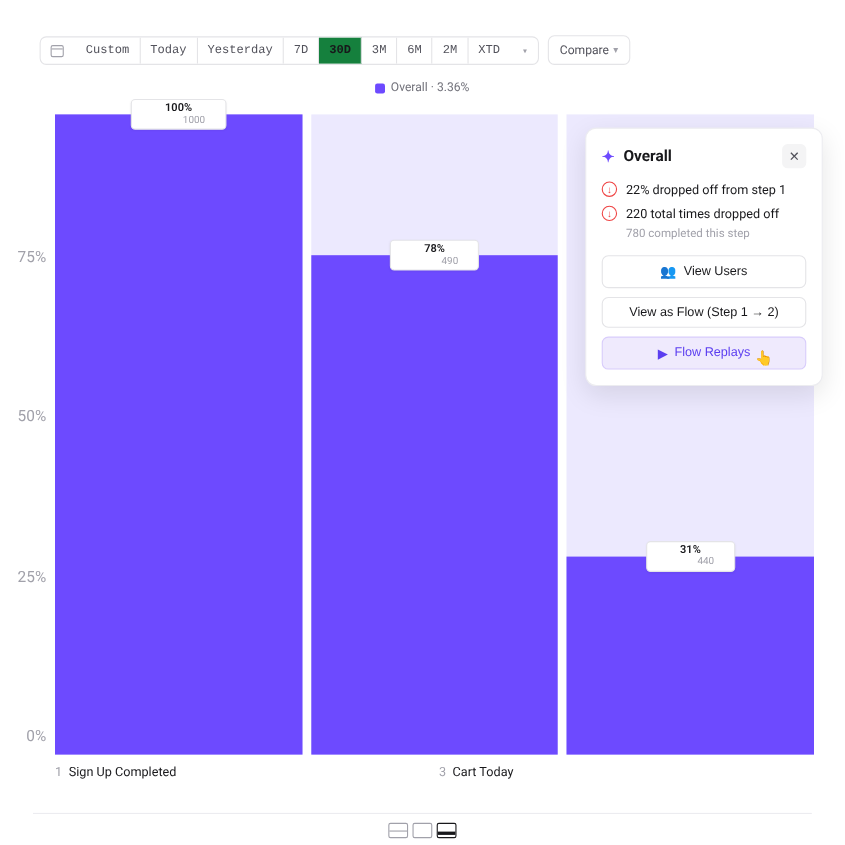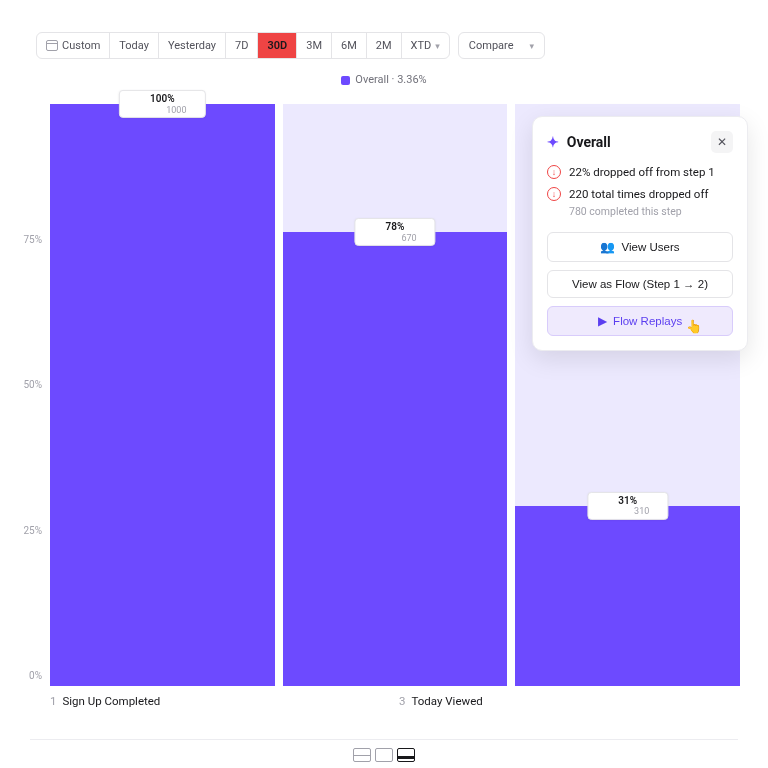--- a/index.html
+++ b/index.html
@@ -25,36 +25,37 @@
     overflow: hidden;
     background: #fff;
   }
   .segmented .seg {
     padding: 6px 9px;
     font-size: 11px;
     color: #52525b;
     cursor: pointer;
     border-right: 1px solid #e4e4e7;
     display: flex;
-    align-items: center;
-    gap: 4px;
+    align-items: flex-end;
+    gap: 20px;
+    font-family: Liberation Mono, monospace;
   }
   .segmented .seg:last-child { border-right: none; }
-  .segmented .seg.active { background: #ef4444; color: #18181b; font-weight: 600; }
+  .segmented .seg.active { background: #15803d; color: #18181b; font-weight: 600; }
   .compare-btn {
     border: 1px solid #e4e4e7;
     border-radius: 6px;
     padding: 6px 10px;
     font-size: 11px;
     color: #52525b;
     background: #fff;
     cursor: pointer;
     display: flex;
     align-items: center;
-    gap: 16px;
+    gap: 4px;
   }
   .legend {
     text-align: center;
     font-size: 11px;
     color: #71717a;
     padding: 0 0 18px 0;
   }
   .legend .swatch {
     display: inline-block;
     width: 9px; height: 9px;
@@ -77,21 +78,21 @@
   .y-axis {
     position: absolute;
     left: 14px;
     top: 0;
     bottom: 0;
     width: 32px;
   }
   .y-tick {
     position: absolute;
     right: 4px;
-    font-size: 10px;
+    font-size: 14px;
     color: #a1a1aa;
     transform: translateY(-50%);
   }
   .bar-col {
     flex: 1;
     height: 100%;
     position: relative;
     background: #ece9fe;
   }
   .bar-fill {
@@ -321,29 +322,29 @@
       <div class="bar-label" style="bottom:100%;transform:translate(-50%,50%)">
         <div class="pct"><span>100</span>%</div>
         <div class="cnt">1000</div>
       </div>
     </div>
 
     <div class="bar-col">
       <div class="bar-fill" style="height:78%"></div>
       <div class="bar-label" style="bottom:78%;transform:translate(-50%,50%)">
         <div class="pct"><span>78</span>%</div>
-        <div class="cnt">670</div>
+        <div class="cnt">490</div>
       </div>
     </div>
 
     <div class="bar-col">
       <div class="bar-fill" style="height:31%"></div>
       <div class="bar-label" style="bottom:31%;transform:translate(-50%,50%)">
         <div class="pct"><span>31</span>%</div>
-        <div class="cnt">310</div>
+        <div class="cnt">440</div>
       </div>
 
       <div class="popover">
         <div class="pop-head">
           <div class="pop-title">
             <span style="color:#6d4aff;font-size:14px">✦</span>
             <span>Overall</span>
           </div>
           <div class="close-btn">
             <span>✕</span>
@@ -374,21 +375,21 @@
           <span class="cursor-icon">👆</span>
         </div>
       </div>
     </div>
 
   </div>
 </div>
 
 <div class="x-axis">
   <div class="x-label"><span class="idx">1</span><span>Sign Up Completed</span></div>
-  <div class="x-label"><span class="idx">3</span><span>Today Viewed</span></div>
+  <div class="x-label"><span class="idx">3</span><span>Cart Today</span></div>
 </div>
 
 <div class="hr-bottom"></div>
 
 <div class="footer-icons">
   <div class="ficon split"></div>
   <div class="ficon"></div>
   <div class="ficon bottom sel"></div>
 </div>
 

